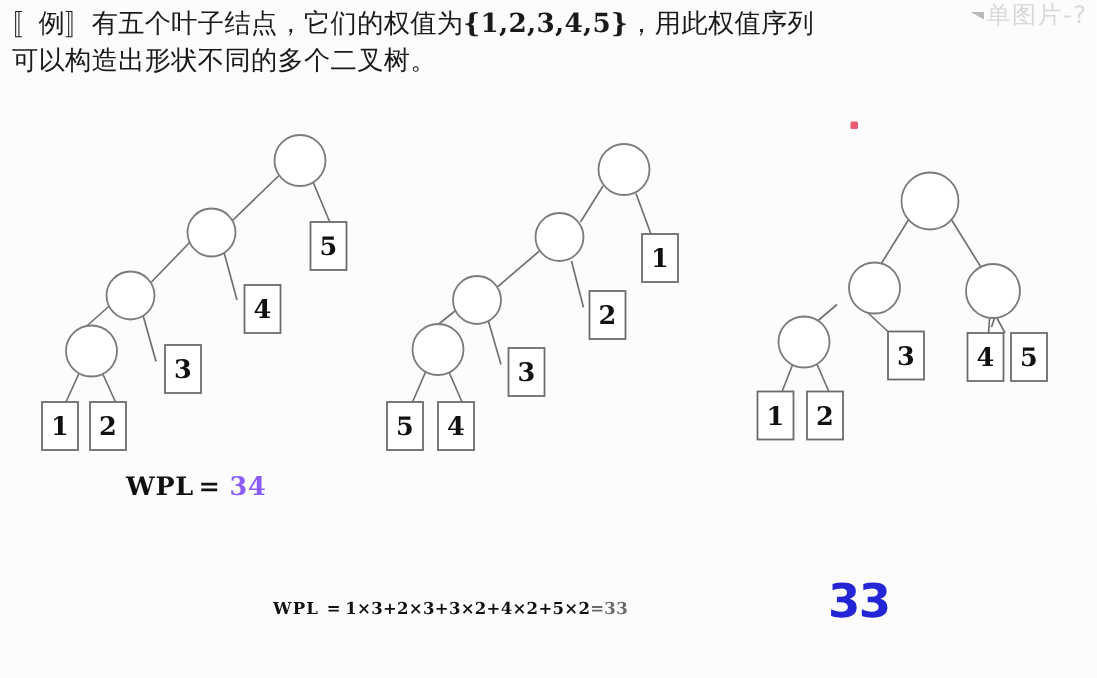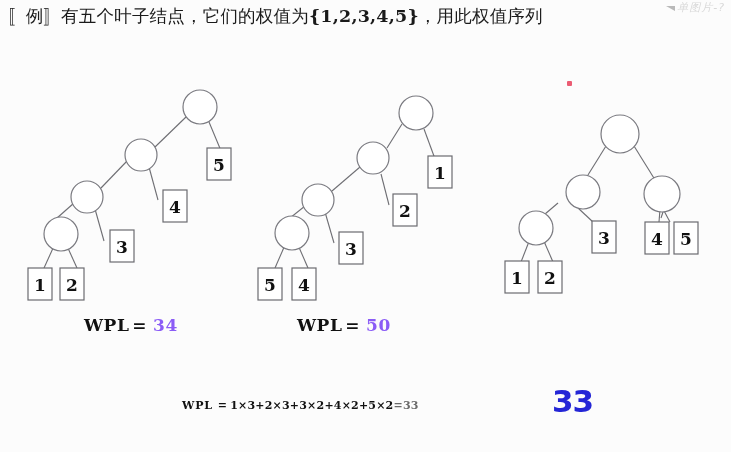--- a/index.html
+++ b/index.html
@@ -37,25 +37,24 @@
   .heading .bold-set {
     font-weight: bold;
   }
 
   
   .watermark {
     position: absolute;
     right: 6px;
     top: 0px;
     font-family: "DejaVu Sans", sans-serif;
-    font-size: 11px;
+    font-size: 16px;
     color: #d8d8d8;
     letter-spacing: 1px;
     user-select: none;
-    font-style: italic;
   }
   .watermark .wm-tri {
     display: inline-block;
     width: 0; height: 0;
     border-top: 5px solid #b9b9b9;
     border-left: 9px solid transparent;
     vertical-align: middle;
     margin-right: 2px;
   }
 
@@ -151,21 +150,21 @@
     color: #2426d6;
     letter-spacing: -1px;
     line-height: 1;
   }
 </style>
 </head>
 <body>
 
 <div id="slide">
 
-  <div class="heading"><span>〚例〛有五个叶子结点，它们的权值为</span><span class="bold-set">{1,2,3,4,5}</span><span>，用此权值序列</span><br></div>
+  <div class="heading"><span>〚例〛有五个叶子结点，它们的权值为</span><span class="bold-set">{1,2,3,4,5}</span><span>，用此权值序列</span><br><span>可以构造出形状不同的多个二叉树。</span></div>
 
   <div class="watermark"><span class="wm-tri"></span><span>单图片-?</span></div>
 
   <div class="reddot" style="left:567px; top:81px;"></div>
 
   <svg class="treecanvas" viewBox="0 0 731 452">
 
     <g>
 
       <path class="edge" d="M 209 122 L 224 158"></path>
@@ -275,19 +274,18 @@
       </g>
       <g>
         <rect class="leafbox" x="674" y="222" width="24" height="32"></rect>
         <text class="leaflabel" x="686" y="239">5</text>
       </g>
     </g>
   </svg>
 
   <div class="wpl-caption" style="left:84px; top:315px;"><span>WPL</span><span class="eq">=</span><span class="val">34</span></div>
 
-  <div class="wpl-caption" style="left:297px; top:315px;"><span>WPL</span><span class="eq">=</span><span class="val">50</span></div>
 
   <div class="formula"><span class="lead">WPL</span><span class="eq">=</span><span>1×3+2×3+3×2+4×2+5×2</span><span class="faded">=</span><span class="faded">33</span></div>
 
   <div class="annotation">33</div>
 
 </div>
 
 </body></html>

